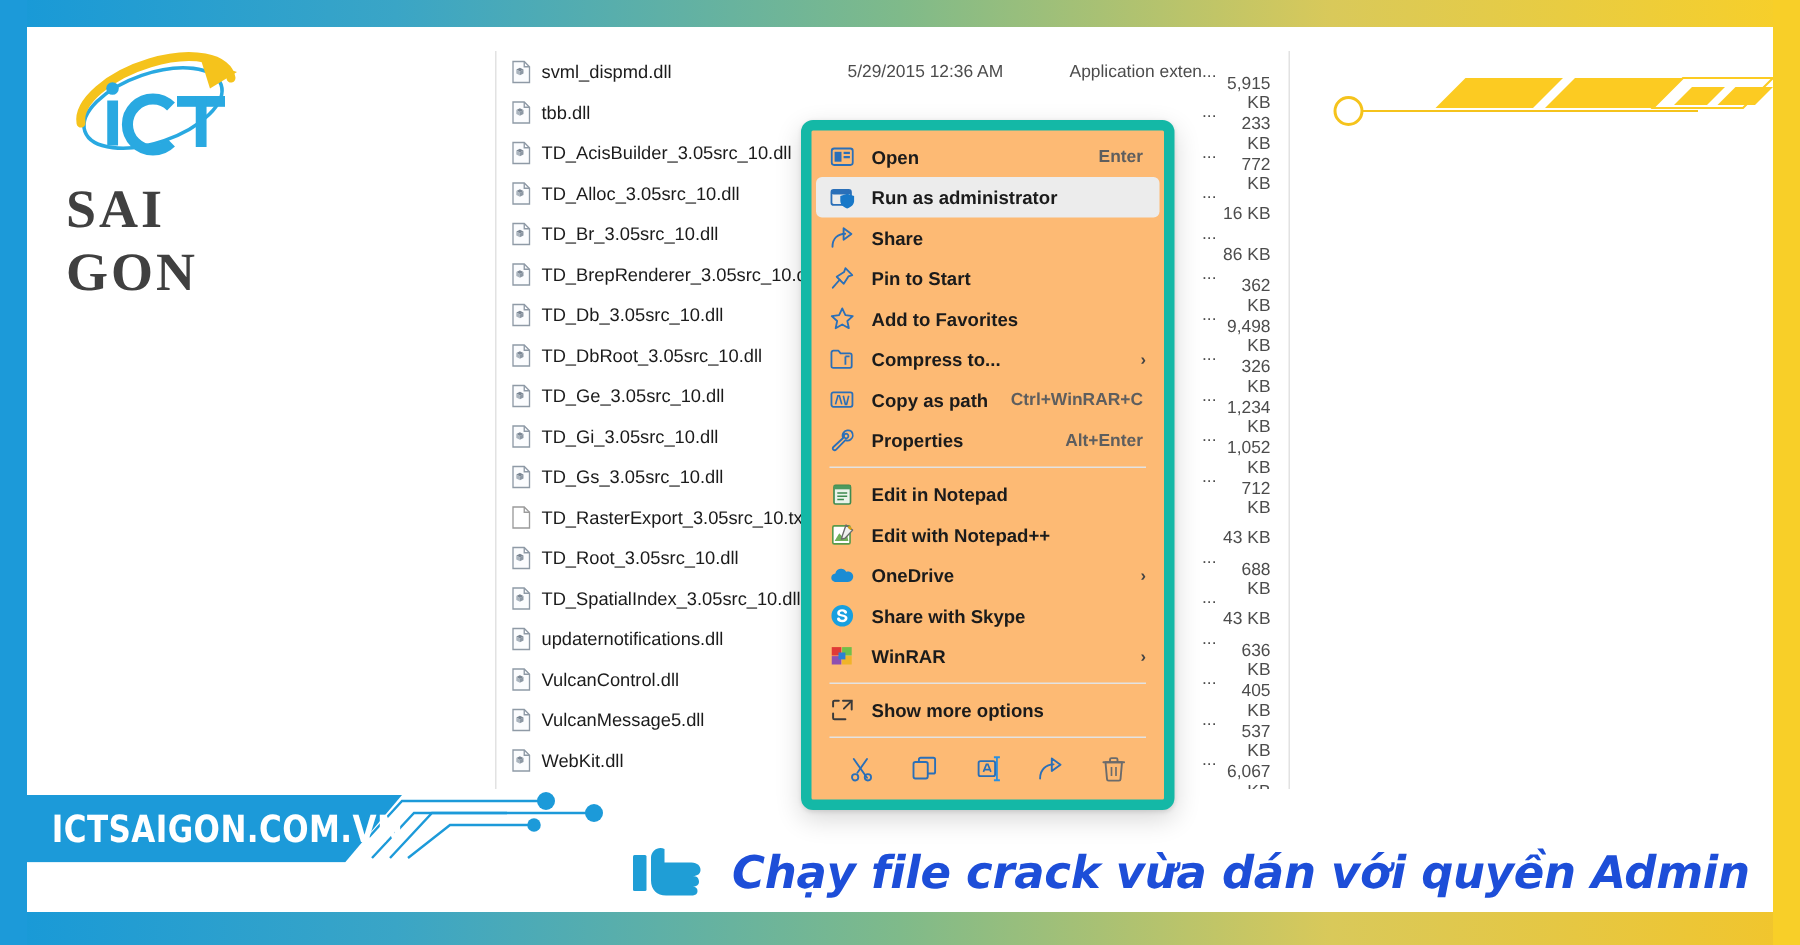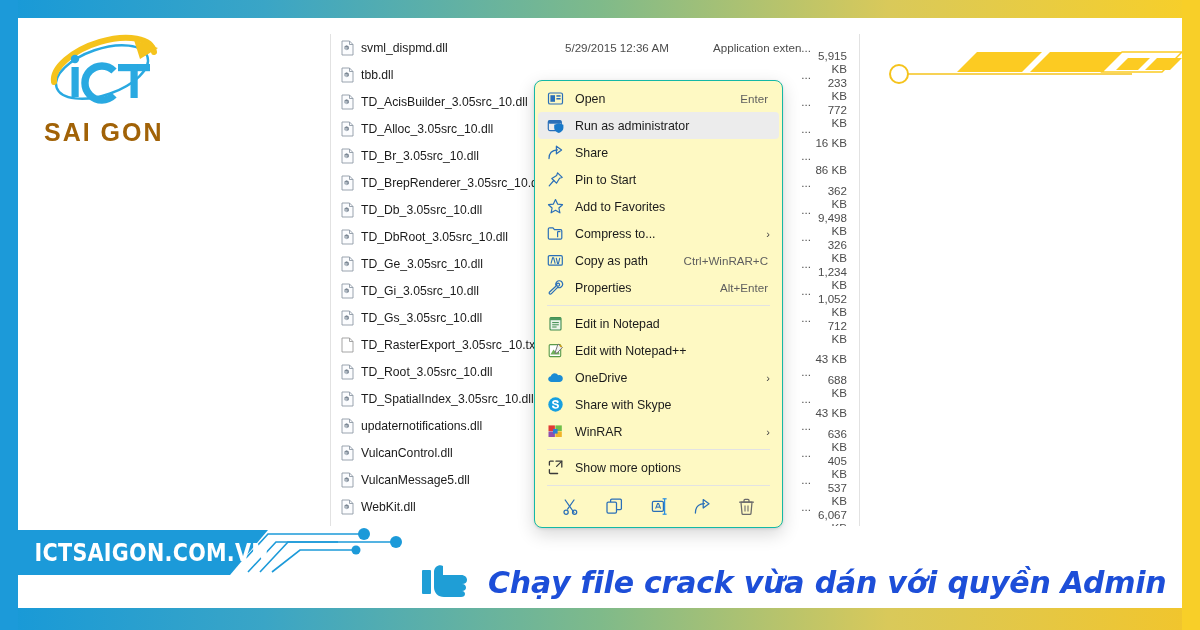--- a/index.html
+++ b/index.html
@@ -43,25 +43,25 @@
     overflow: hidden;
   }
 
   
   #logo {
     position: absolute; left: 12px; top: 8px;
     width: 160px; height: 120px;
   }
   #logo-sub {
     position: absolute; left: 14px; top: 92px;
-    font-family: Liberation Sans, sans-serif;
+    font-family: Liberation Serif, serif;
     font-weight: 700;
-    font-size: 25px;
+    font-size: 36px;
     letter-spacing: 2px;
-    color: #a16207;
+    color: #404040;
   }
 
   
   #ornament { position: absolute; right: 0; top: 12px; width: 300px; height: 70px; }
 
   
   #explorer {
     position: absolute;
     left: 312px; top: 16px;
     width: 530px; height: 492px;
@@ -83,27 +83,28 @@
   .ftype { width: 106px; text-align: right; color: #4c4c4c; font-size: 11.6px; white-space: nowrap; overflow: hidden; }
   .fsize { flex: 1; text-align: right; padding-right: 12px; color: #4c4c4c; font-size: 11.6px; margin-top: 28px; }
 
   .ficon { width: 13px; height: 16px; flex: 0 0 13px; }
 
   
   #ctxmenu {
     position: absolute;
     left: 516px; top: 62px;
     width: 249px;
-    background: #fef9c3;
-    border: 1px solid #14b8a6;
+    background: #fdba74;
+    border: 7px solid #14b8a6;
     border-radius: 8px;
     box-shadow: 0 6px 18px rgba(0,0,0,0.16), 0 1px 3px rgba(0,0,0,0.10);
     padding: 4px 3px;
     font-size: 12.4px;
     color: #1b1b1b;
+    font-weight: bold;
   }
   .mi {
     position: relative;
     display: flex; align-items: center;
     height: 27px;
     padding: 0 9px 0 9px;
     border-radius: 4px;
     gap: 11px;
   }
   .mi.hl { background: #ececec; }

